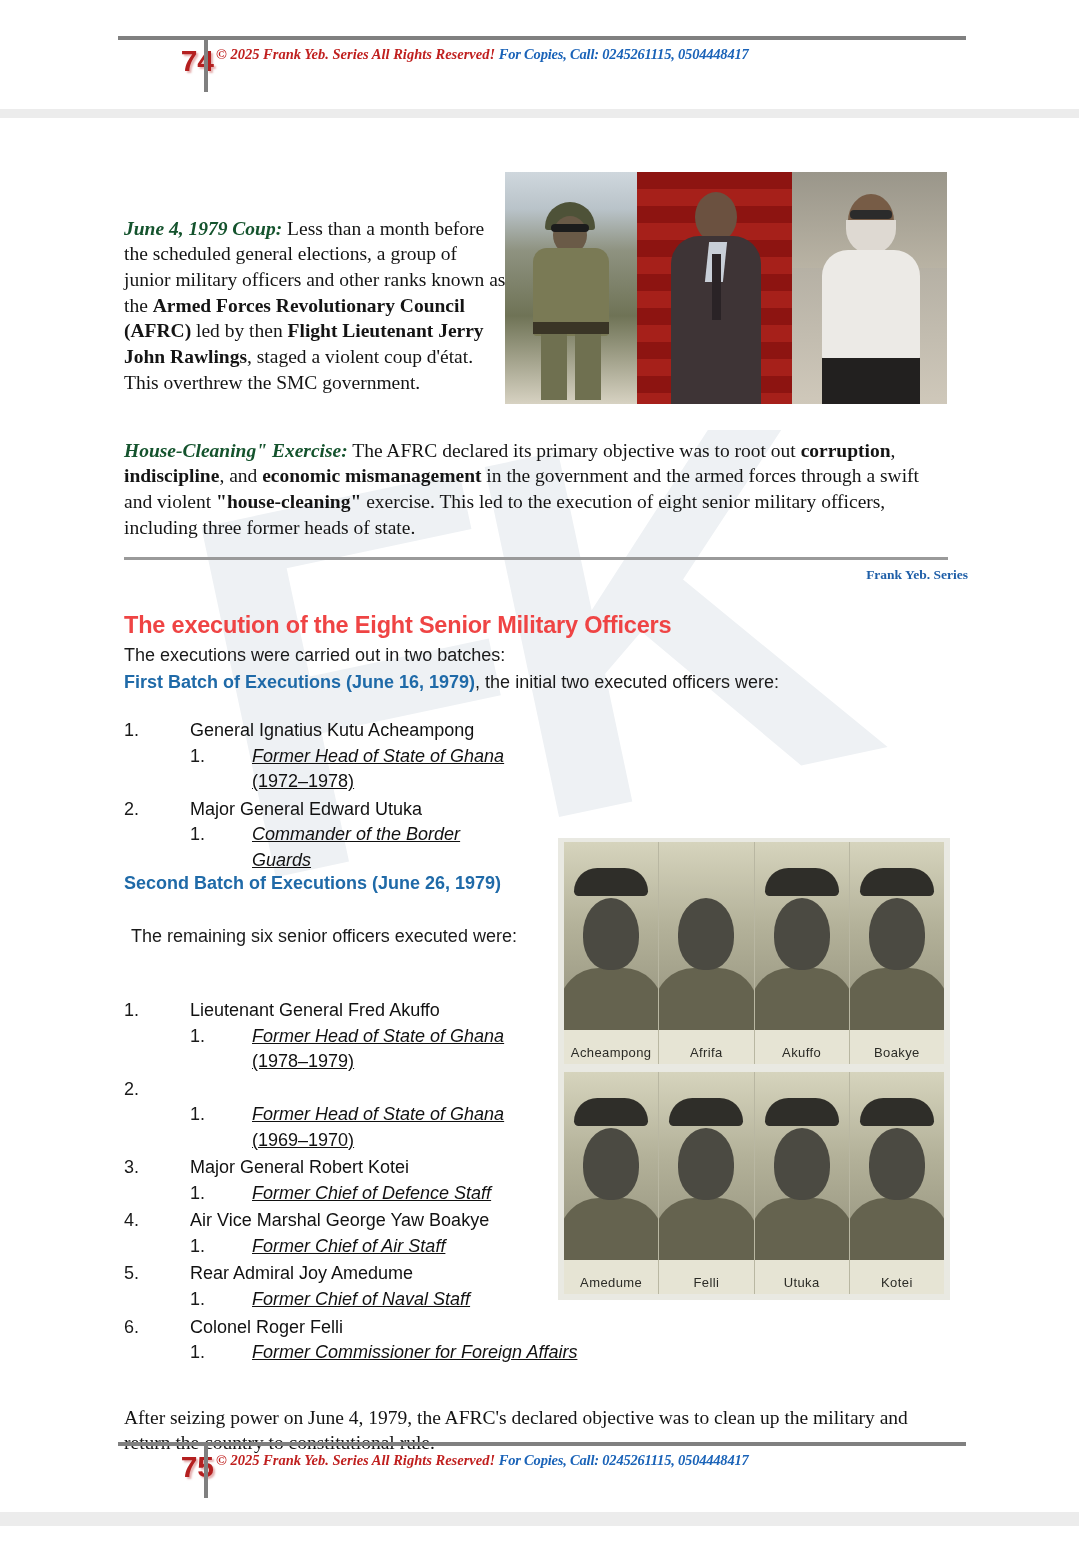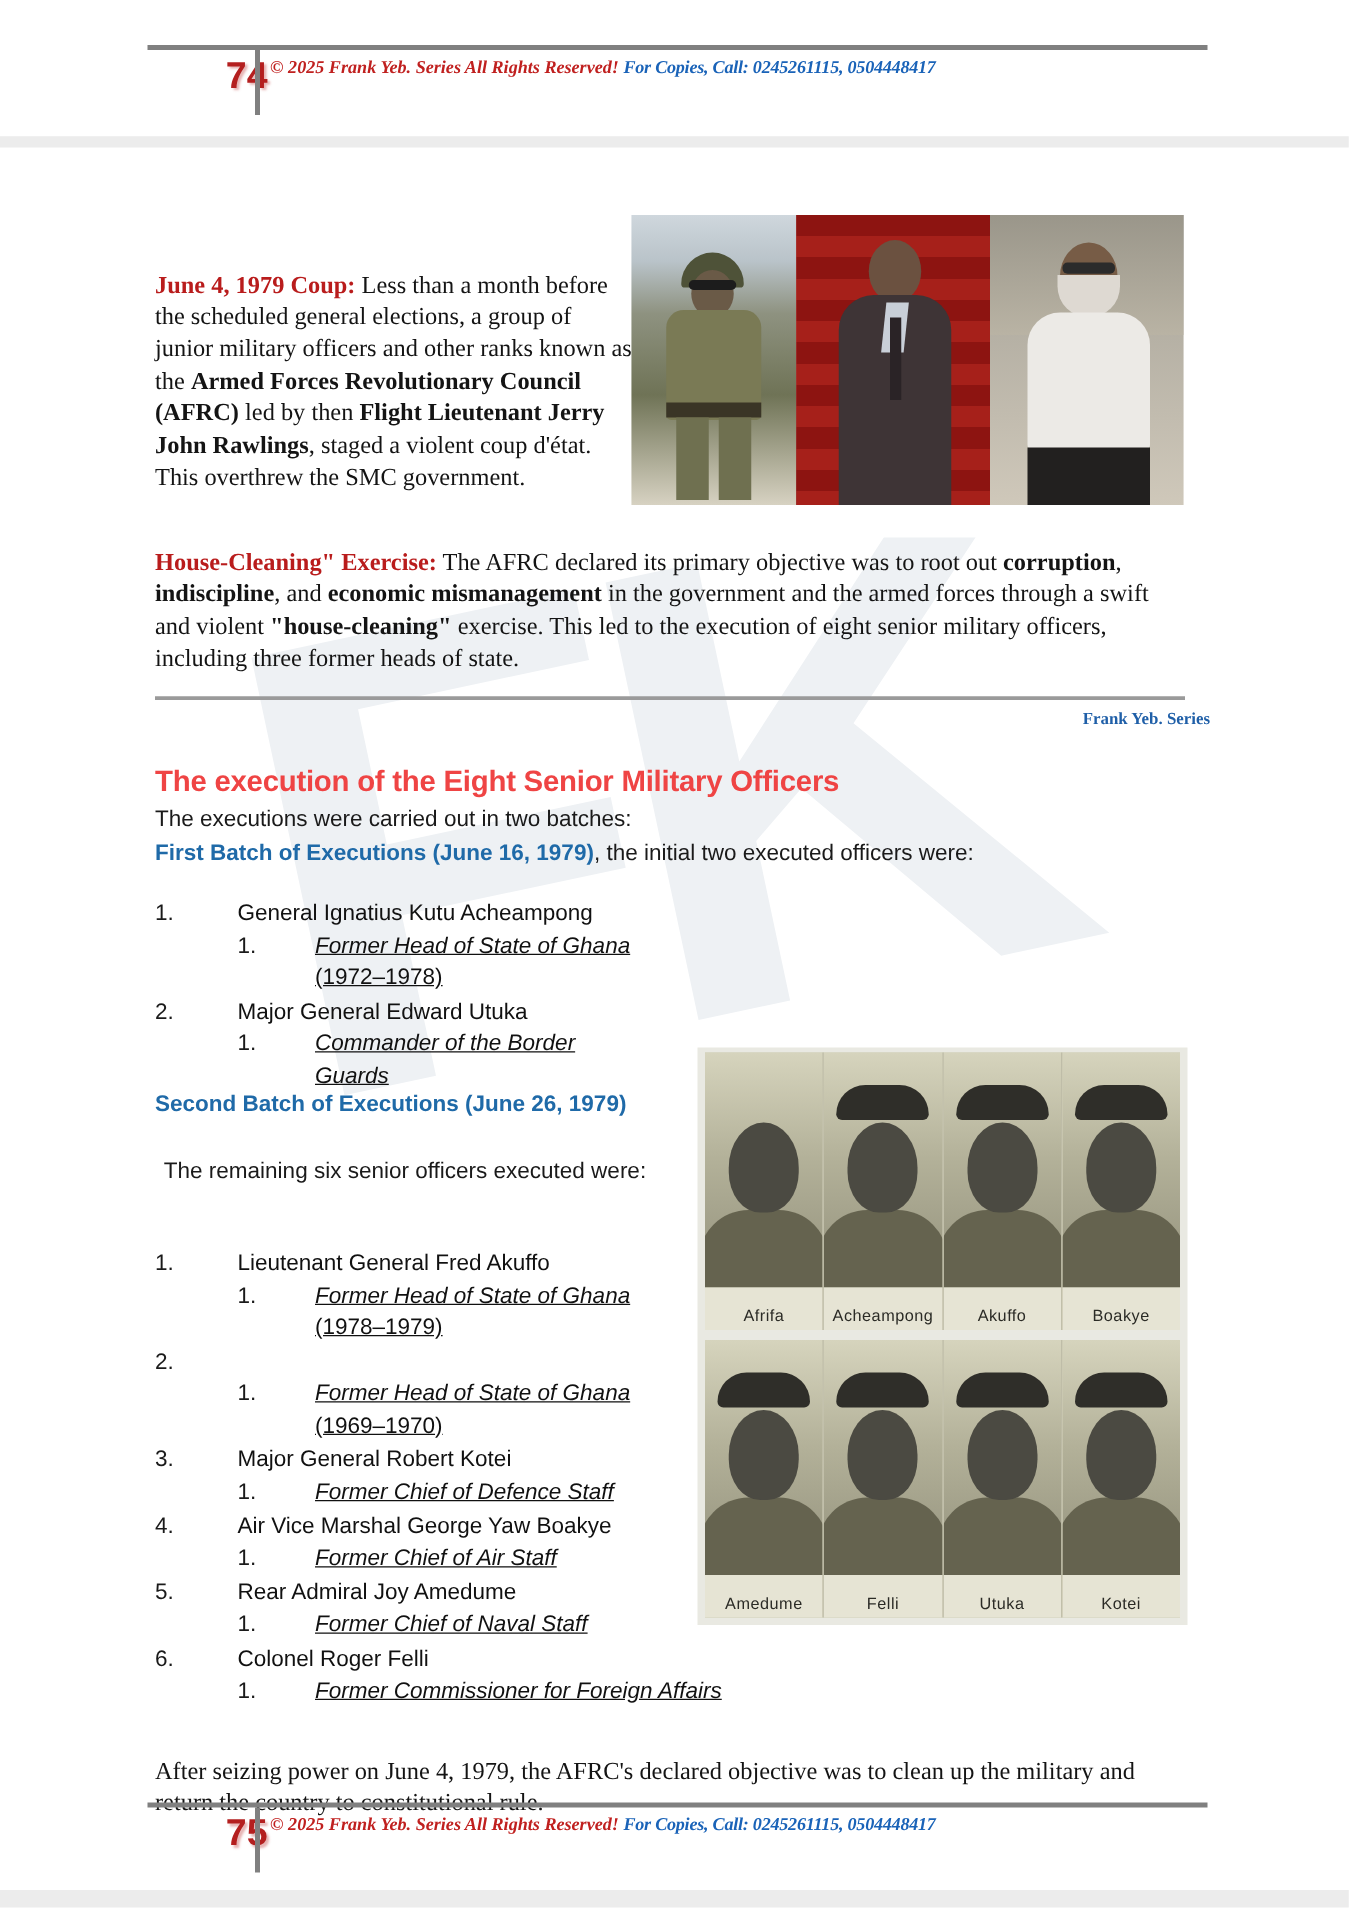--- a/index.html
+++ b/index.html
@@ -166,21 +166,21 @@
   .content { position: absolute; left: 0; top: 0; width: 1079px; z-index: 3; }
 
   .para-serif {
     position: absolute;
     font-family: "Liberation Serif", serif;
     font-size: 19.5px;
     line-height: 1.32;
     color: #141414;
     text-align: left;
   }
-  .lead { color: #b91c1c; font-weight: 700; }
+  .lead { color: #14532d; font-weight: 700; font-style: italic; }
   .bold { font-weight: 700; }
 
   
   #p-coup {
     left: 124px;
     top: 196px;
     width: 382px;
   }
 
   
@@ -468,32 +468,32 @@
 
     <div class="sans" id="t-second"><span class="blue-lead">Second Batch of Executions (June 26, 1979)</span></div>
     <div class="sans" id="t-remain">The remaining six senior officers executed were:</div>
 
     <div class="officers">
       <div class="off-row r1">
         <div class="off-cell">
           <div class="off-portrait">
             <div class="op-body"></div>
             <div class="op-face"></div>
+            <div class="op-cap"></div>
+          </div>
+          <div class="off-capband"></div>
+          <div class="off-caption">Acheampong</div>
+        </div>
+        <div class="off-cell">
+          <div class="off-portrait">
+            <div class="op-body"></div>
+            <div class="op-face"></div>
           </div>
           <div class="off-capband"></div>
           <div class="off-caption">Afrifa</div>
-        </div>
-        <div class="off-cell">
-          <div class="off-portrait">
-            <div class="op-body"></div>
-            <div class="op-face"></div>
-            <div class="op-cap"></div>
-          </div>
-          <div class="off-capband"></div>
-          <div class="off-caption">Acheampong</div>
         </div>
         <div class="off-cell">
           <div class="off-portrait">
             <div class="op-body"></div>
             <div class="op-face"></div>
             <div class="op-cap"></div>
           </div>
           <div class="off-capband"></div>
           <div class="off-caption">Akuffo</div>
         </div>

